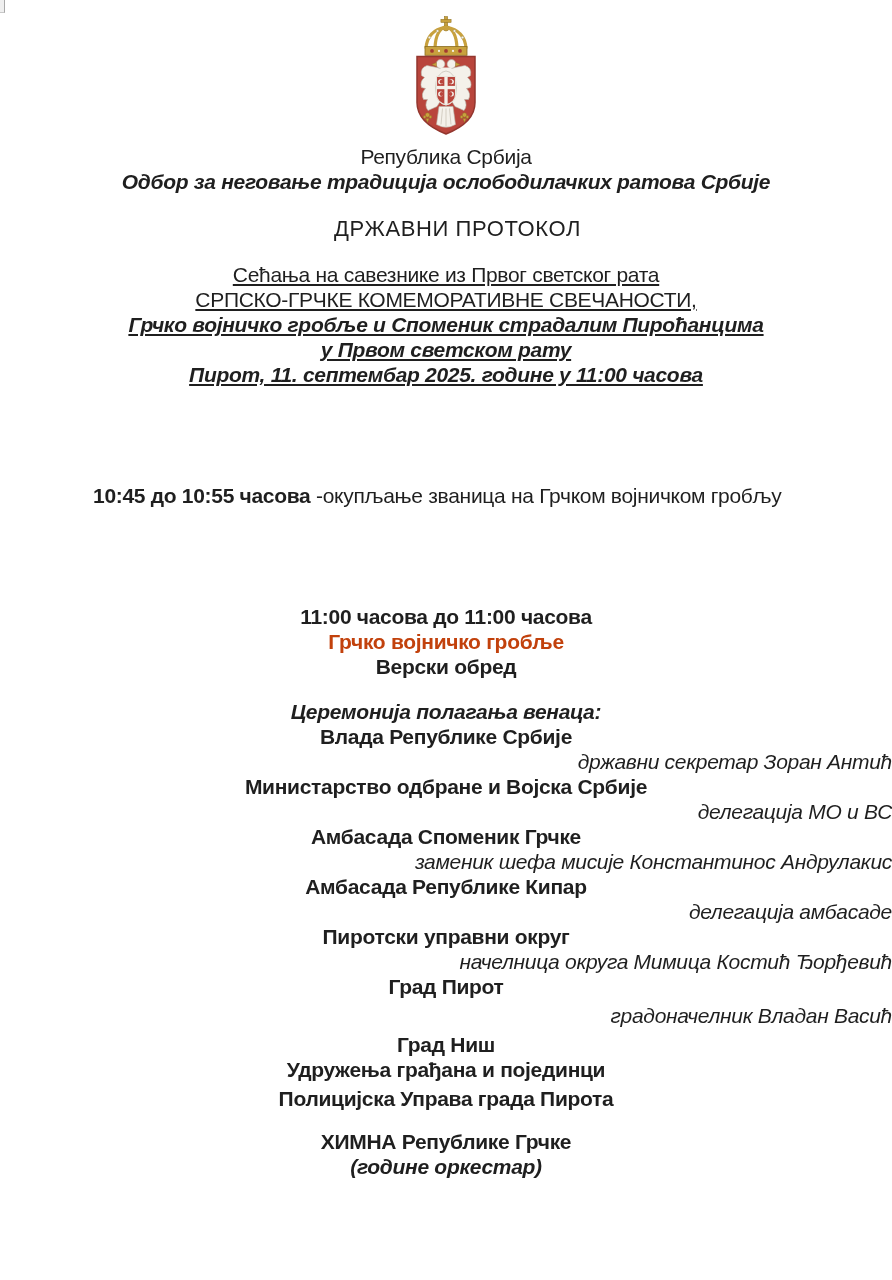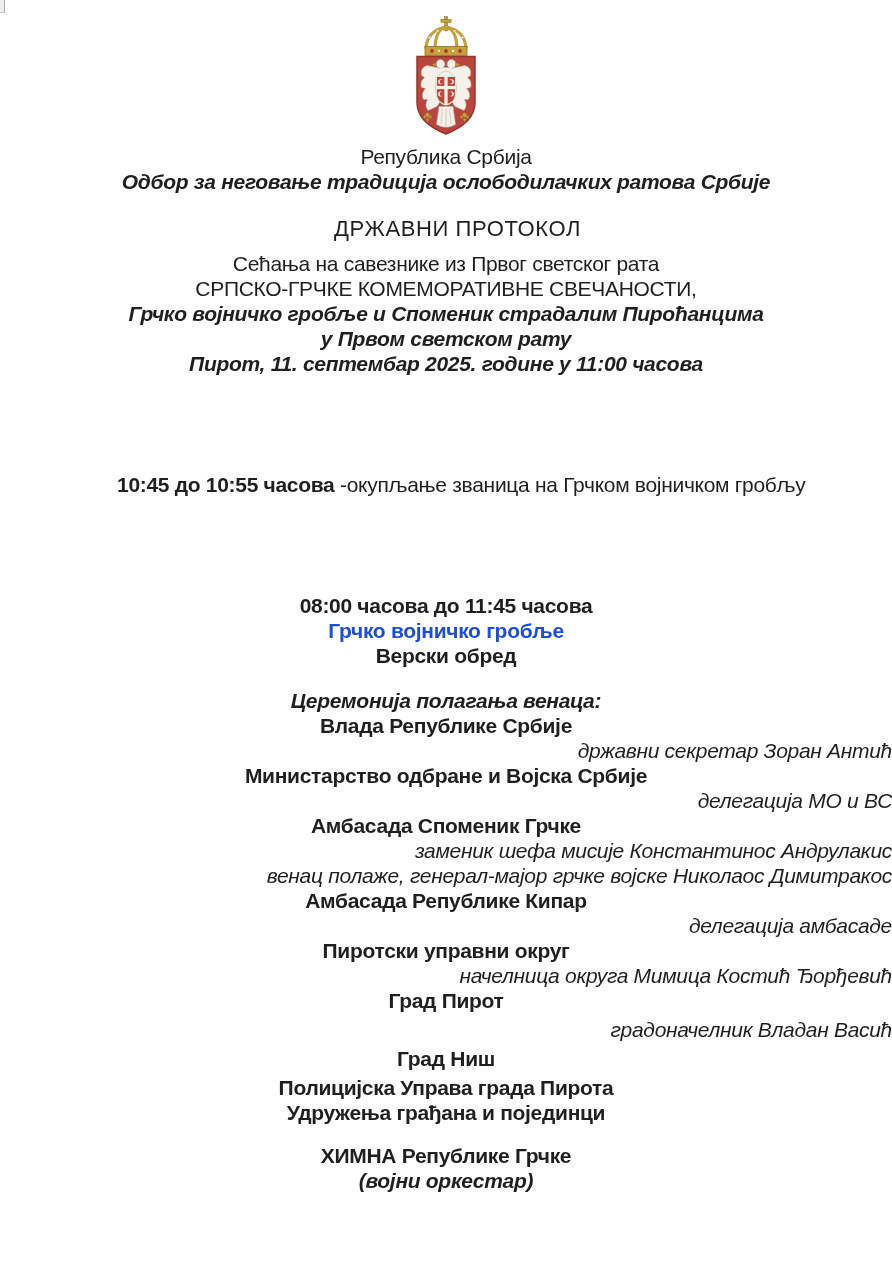--- a/index.html
+++ b/index.html
@@ -26,33 +26,33 @@
   .line{
     text-align:center;
     font-size:21px;
     line-height:25px;
     letter-spacing:-0.3px;
     white-space:nowrap;
   }
   .bold{font-weight:700;}
   .italic{font-style:italic;text-align:right;}
   .bold-italic{font-weight:700;font-style:italic;}
-  .red{color:#1d4ed8;}
+  .red{color:#c2410c;}
   .protocol{
     font-size:22px;
     line-height:26px;
     margin-top:22px;
     letter-spacing:0.6px;
     padding-left:23px;
   }
-  .event-block{margin-top:9px;}
+  .event-block{margin-top:20px;text-decoration:underline;}
   .gathering{
     margin-top:96px;
     text-align:left;
-    padding-left:117px;
+    padding-left:93px;
     letter-spacing:-0.3px;
     font-size:21px;
     line-height:25px;
     white-space:nowrap;
   }
   .ceremony-head{margin-top:96px;}
   .wreath-title{margin-top:20px;}
   .mt4{margin-top:4px;}
   .anthem-block{margin-top:18px;}
 </style>
@@ -150,44 +150,43 @@
     <div class="line bold-italic">Грчко војничко гробље и Споменик страдалим Пироћанцима</div>
     <div class="line bold-italic">у Првом светском рату</div>
     <div class="line bold-italic">Пирот, 11. септембар 2025. године у 11:00 часова</div>
   </div>
 
   <div class="gathering">
     <span class="bold">10:45 до 10:55 часова</span><span> -окупљање званица на Грчком војничком гробљу</span>
   </div>
 
   <div class="ceremony-head">
-    <div class="line bold">08:00 часова до 11:45 часова</div>
+    <div class="line bold">11:00 часова до 11:00 часова</div>
     <div class="line bold red">Грчко војничко гробље</div>
     <div class="line bold">Верски обред</div>
   </div>
 
   <div class="line bold-italic wreath-title">Церемонија полагања венаца:</div>
 
   <div>
     <div class="line bold">Влада Републике Србије</div>
     <div class="line italic">државни секретар Зоран Антић</div>
     <div class="line bold">Министарство одбране и  Војска Србије</div>
     <div class="line italic">делегација МО и ВС</div>
     <div class="line bold">Амбасада Споменик Грчке</div>
     <div class="line italic">заменик шефа мисије Константинос Андрулакис</div>
-    <div class="line italic">венац полаже, генерал-мајор грчке војске Николаос Димитракос</div>
     <div class="line bold">Амбасада Републике Кипар</div>
     <div class="line italic">делегација амбасаде</div>
     <div class="line bold">Пиротски управни округ</div>
     <div class="line italic">начелница округа Мимица Костић Ђорђевић</div>
     <div class="line bold">Град Пирот</div>
     <div class="line italic mt4">градоначелник Владан Васић</div>
     <div class="line bold mt4">Град Ниш</div>
+    <div class="line bold">Удружења грађана и појединци</div>
     <div class="line bold mt4">Полицијска Управа града Пирота</div>
-    <div class="line bold">Удружења грађана и појединци</div>
   </div>
 
   <div class="anthem-block">
     <div class="line bold">ХИМНА Републике Грчке</div>
-    <div class="line bold-italic">(војни оркестар)</div>
+    <div class="line bold-italic">(године оркестар)</div>
   </div>
 
 </div>
 
 </body></html>

